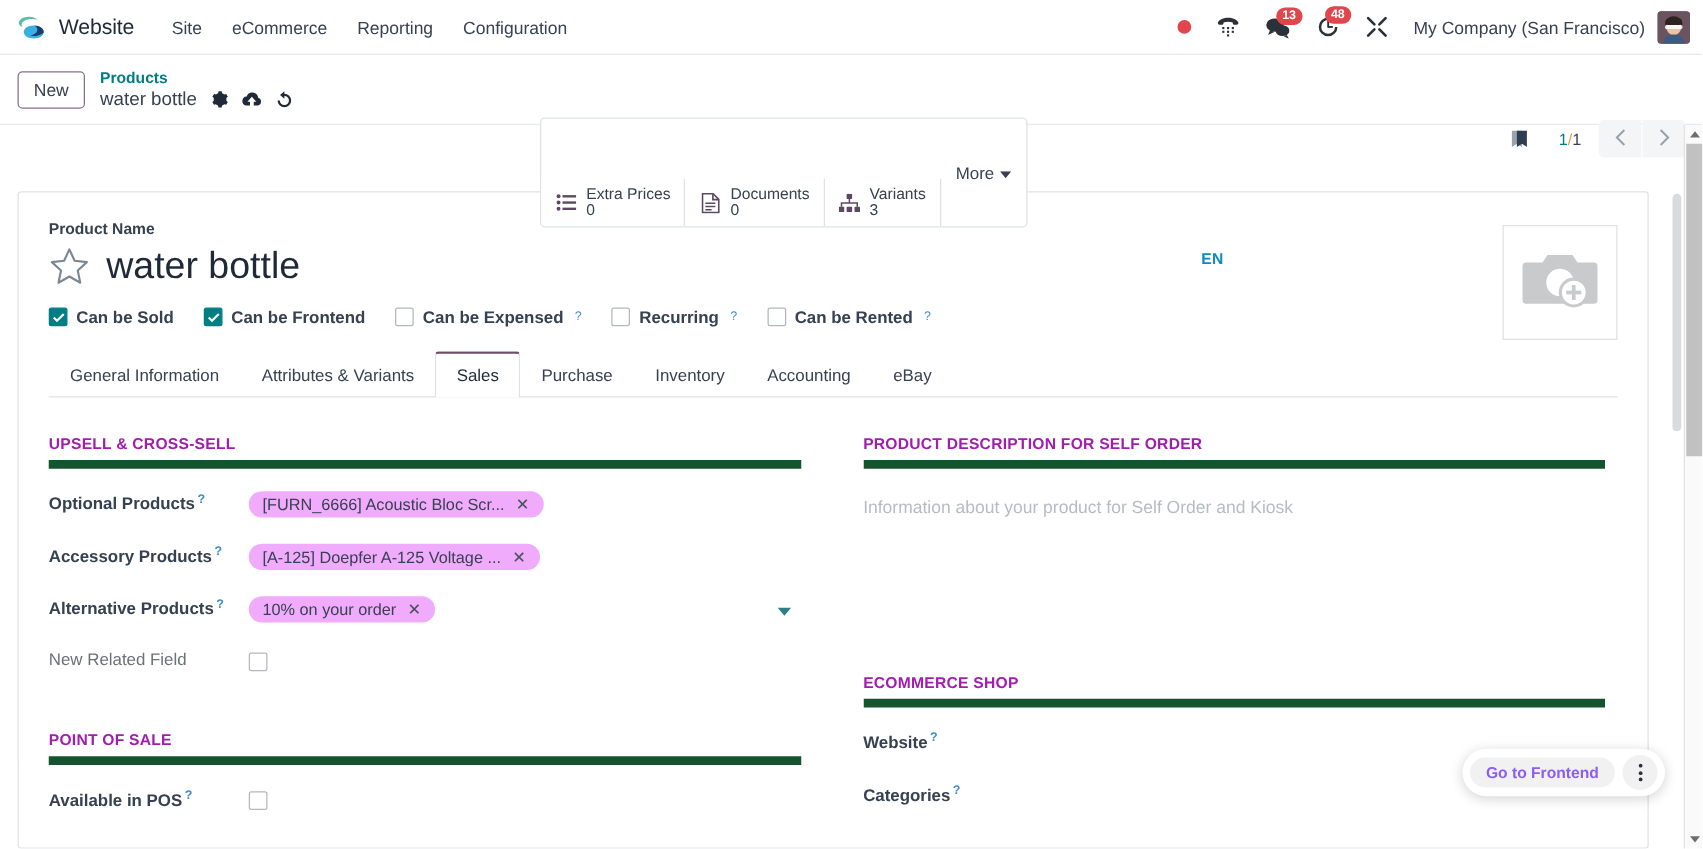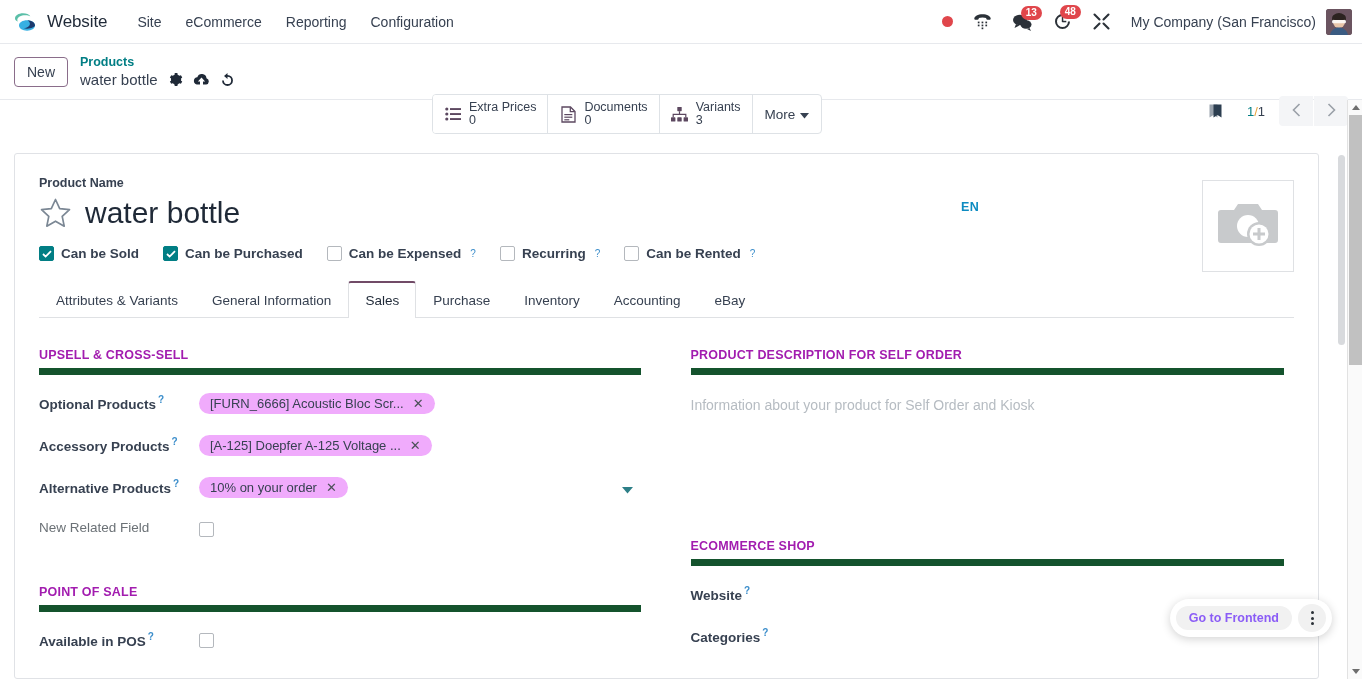--- a/index.html
+++ b/index.html
@@ -60,21 +60,21 @@
   .bc-current { font-size:15px; color:#374151; }
   .bc-icon { margin-left:10px; cursor:pointer; display:inline-flex; align-items:center; color:#1f2937; }
 
   .statbar {
     margin-left:auto; margin-right:auto; position:absolute; left:432px; top:50px;
     display:flex; align-items:stretch;
     border:1px solid #dee2e6; border-radius:4px; background:#fff; overflow:hidden;
   }
   .stat-btn {
     display:flex; align-items:center; gap:7px; padding:5px 11px;
-    border-right:1px solid #dee2e6; cursor:pointer; background:#fff; min-height:38px;
+    border-right:1px solid #dee2e6; cursor:pointer; background:#fff; min-height:38px;margin-top:48px;
   }
   .stat-btn:last-child { border-right:none; }
   .stat-ico { width:18px; display:flex; align-items:center; justify-content:center; color:#5c4860; }
   .stat-txt { display:flex; flex-direction:column; line-height:13px; }
   .stat-label { font-size:12.5px; color:#374151; }
   .stat-value { font-size:12.5px; color:#374151; }
   .stat-more { font-size:13.5px; color:#374151; padding:5px 12px; display:flex; align-items:center; gap:5px; cursor:pointer; }
 
   .pager-zone { position:absolute; right:14px; top:52px; display:flex; align-items:center; gap:0; }
   .flag-btn { padding:4px 8px; cursor:pointer; display:flex; align-items:center; }
@@ -421,42 +421,42 @@
             </svg>
         </span>
         <span class="cb-label">Can be Sold</span>
       </label>
       <label class="cb-item">
         <span class="cbx checked">
           <svg width="10" height="8" viewBox="0 0 10 8">
               <path d="M1 4l2.6 2.6L9 1.2" stroke="#fff" stroke-width="1.8" fill="none"></path>
             </svg>
         </span>
-        <span class="cb-label">Can be Purchased</span>
+        <span class="cb-label">Can be Frontend</span>
       </label>
       <label class="cb-item">
         <span class="cbx"></span>
         <span class="cb-label">Can be Expensed</span>
         <span class="help-q">?</span>
       </label>
       <label class="cb-item">
         <span class="cbx"></span>
         <span class="cb-label">Recurring</span>
         <span class="help-q">?</span>
       </label>
       <label class="cb-item">
         <span class="cbx"></span>
         <span class="cb-label">Can be Rented</span>
         <span class="help-q">?</span>
       </label>
     </div>
 
     <div class="tabs">
+      <div class="tab">General Information</div>
       <div class="tab">Attributes &amp; Variants</div>
-      <div class="tab">General Information</div>
       <div class="tab active">Sales</div>
       <div class="tab">Purchase</div>
       <div class="tab">Inventory</div>
       <div class="tab">Accounting</div>
       <div class="tab">eBay</div>
     </div>
 
     <div class="form-body">
 
       <div class="col">

